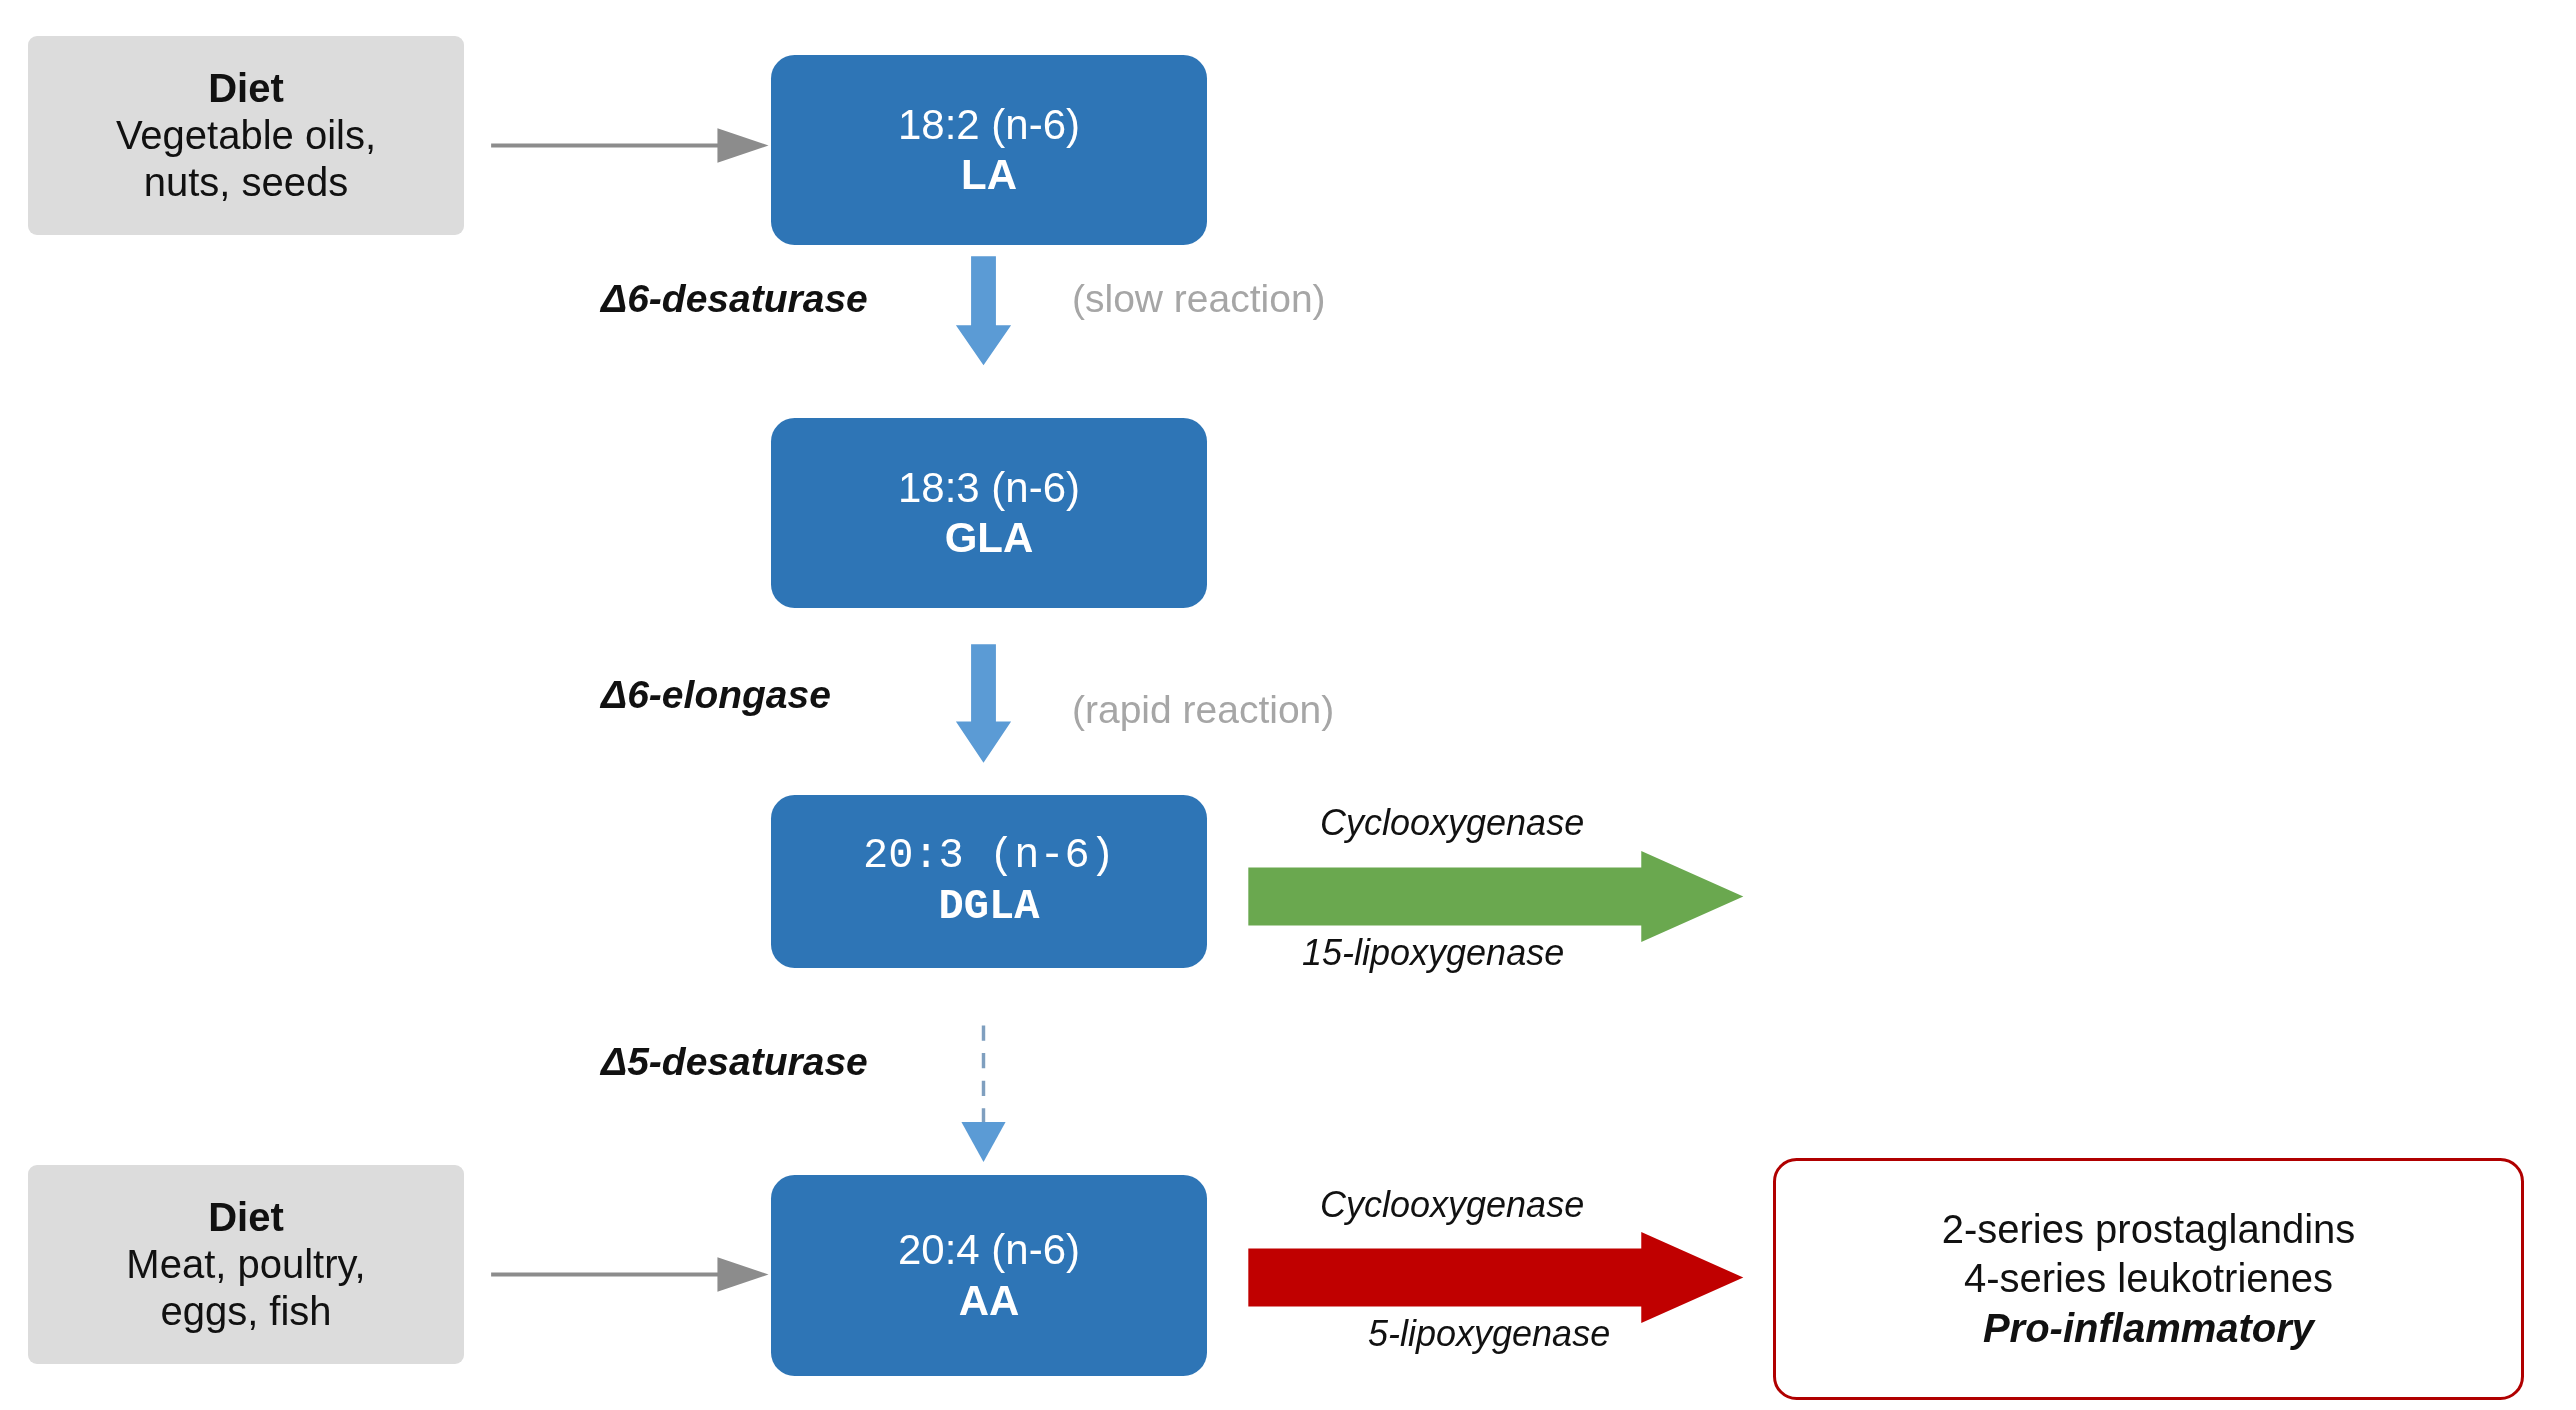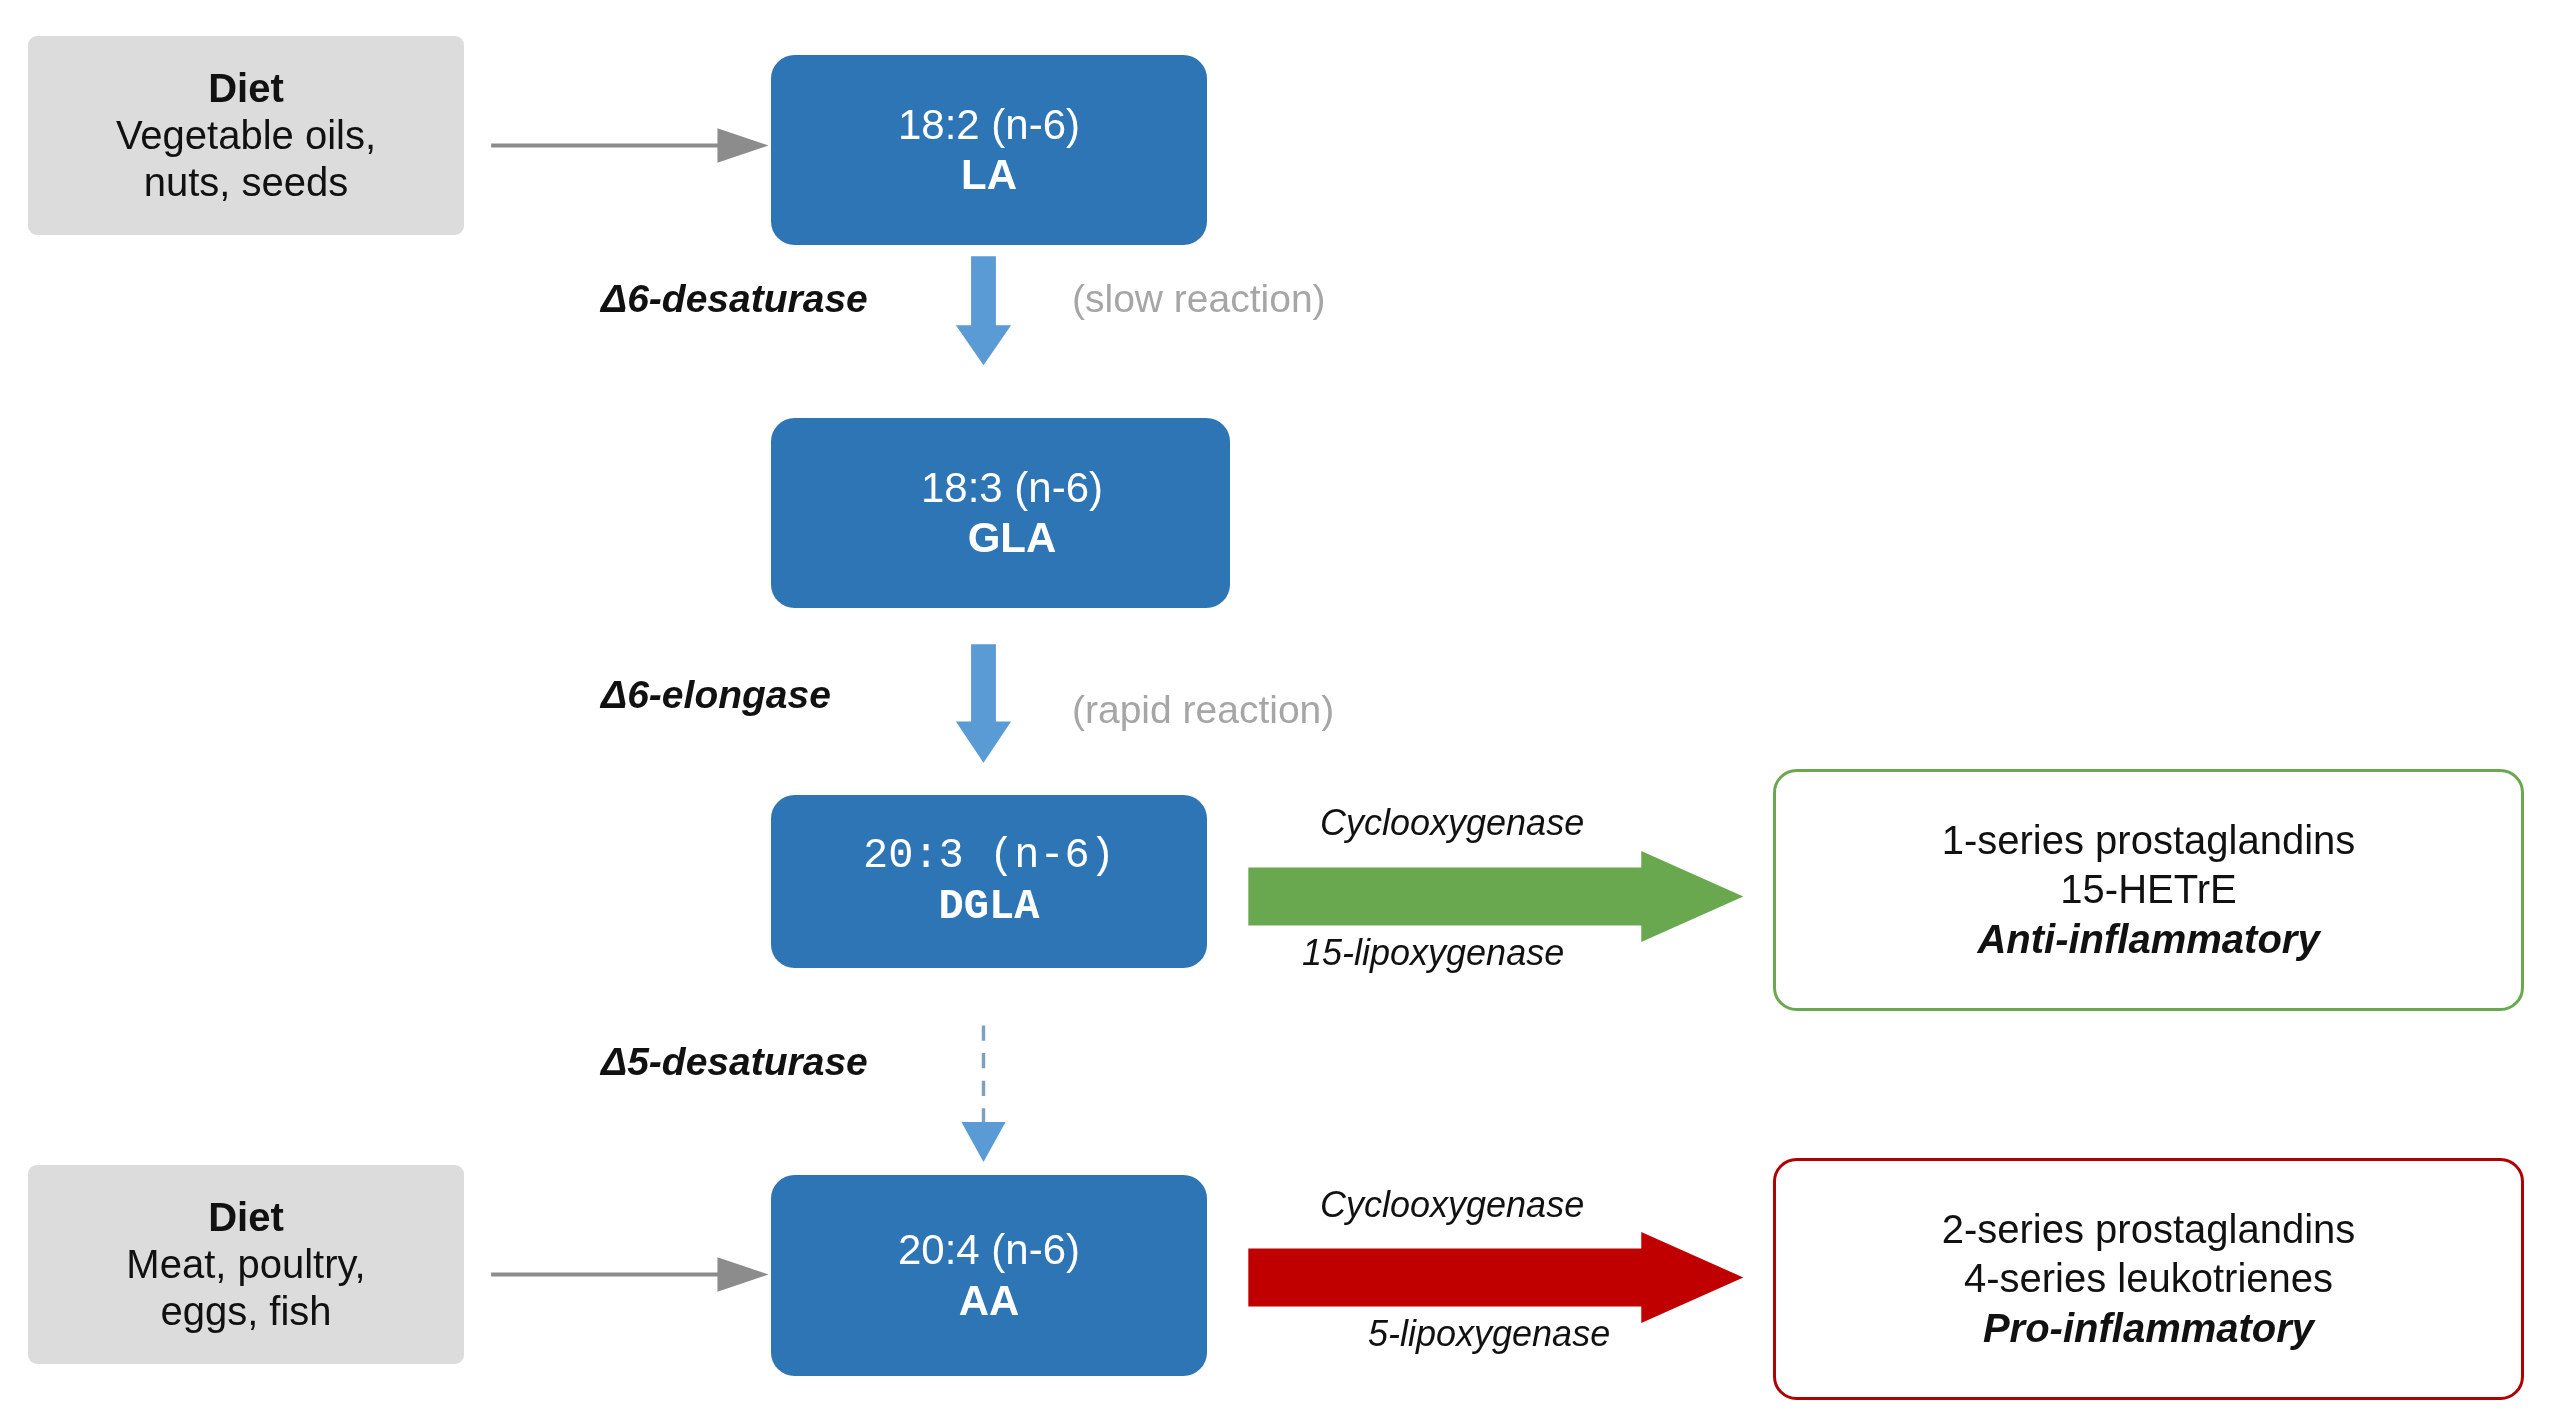--- a/index.html
+++ b/index.html
@@ -117,21 +117,21 @@
 
   <div class="abs enzyme-label" style="left:601px; top:277px;">Δ6-desaturase</div>
   <div class="abs rate-label" style="left:1072px; top:277px;">(slow reaction)</div>
 
   <div class="abs" style="left:949px; top:256px; width:69px; height:111px;">
     <svg width="69" height="111" viewBox="0 0 100 160">
       <polygon points="32,0 68,0 68,100 90,100 50,158 10,100 32,100" fill="#5B9BD5"></polygon>
     </svg>
   </div>
 
-  <div class="abs fa-box" style="left:771px; top:418px; width:436px; height:190px;padding-left:23px;">
+  <div class="abs fa-box" style="left:771px; top:418px; width:436px; height:190px;">
     <div class="fa-code">18:3 (n-6)</div>
     <div class="fa-abbr">GLA</div>
   </div>
 
   <div class="abs enzyme-label" style="left:601px; top:673px;">Δ6-elongase</div>
   <div class="abs rate-label" style="left:1072px; top:688px;">(rapid reaction)</div>
 
   <div class="abs" style="left:949px; top:644px; width:69px; height:121px;">
     <svg width="69" height="121" viewBox="0 0 100 175">
       <polygon points="32,0 68,0 68,112 90,112 50,172 10,112 32,112" fill="#5B9BD5"></polygon>
@@ -145,25 +145,20 @@
 
   <div class="abs path-enzyme" style="left:1320px; top:802px;">Cyclooxygenase</div>
   <div class="abs path-enzyme" style="left:1302px; top:932px;">15-lipoxygenase</div>
 
   <div class="abs" style="left:1247px; top:851px; width:499px; height:91px;">
     <svg width="499" height="91" viewBox="0 0 720 132">
       <polygon points="0,24 570,24 570,0 718,66 570,132 570,108 0,108" fill="#6AA84F"></polygon>
     </svg>
   </div>
 
-  <div class="abs prod-box green" style="left:1773px; top:769px; width:745px; height:236px;">
-    <div class="prod-line">1-series prostaglandins</div>
-    <div class="prod-line">15-HETrE</div>
-    <div class="prod-emph">Anti-inflammatory</div>
-  </div>
 
   <div class="abs enzyme-label" style="left:601px; top:1040px;">Δ5-desaturase</div>
 
   <div class="abs" style="left:949px; top:1025px; width:69px; height:139px;">
     <svg width="69" height="139" viewBox="0 0 100 200">
       <line x1="50" y1="0" x2="50" y2="142" stroke="#7f9fbf" stroke-width="5" stroke-dasharray="22,18"></line>
       <polygon points="18,140 82,140 50,198" fill="#5B9BD5"></polygon>
     </svg>
   </div>
 

